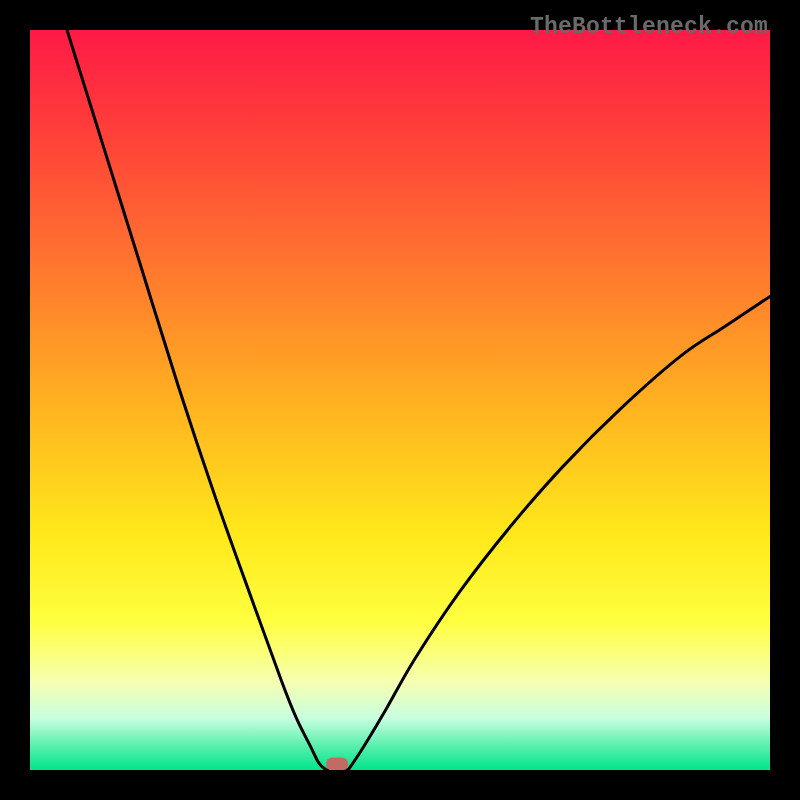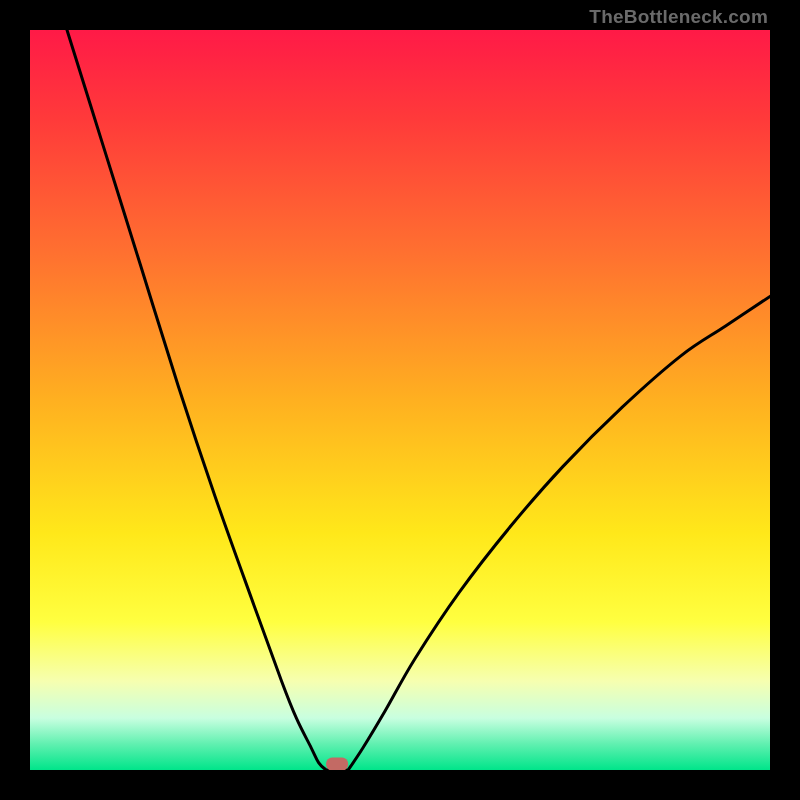--- a/index.html
+++ b/index.html
@@ -21,24 +21,24 @@
   .plot-area {
     position: absolute;
     left: 30px;
     top: 30px;
     width: 740px;
     height: 740px;
     overflow: hidden;
   }
   .watermark {
     position: absolute;
-    top: 6px;
+    top: 14px;
     right: 32px;
-    font-family: Liberation Sans, sans-serif;
-    font-size: 19px;
+    font-family: Liberation Mono, monospace;
+    font-size: 23px;
     font-weight: 600;
     color: #6a6a6a;
     letter-spacing: 0.2px;
   }
   svg {
     display: block;
   }
 </style>
 </head>
 <body>

